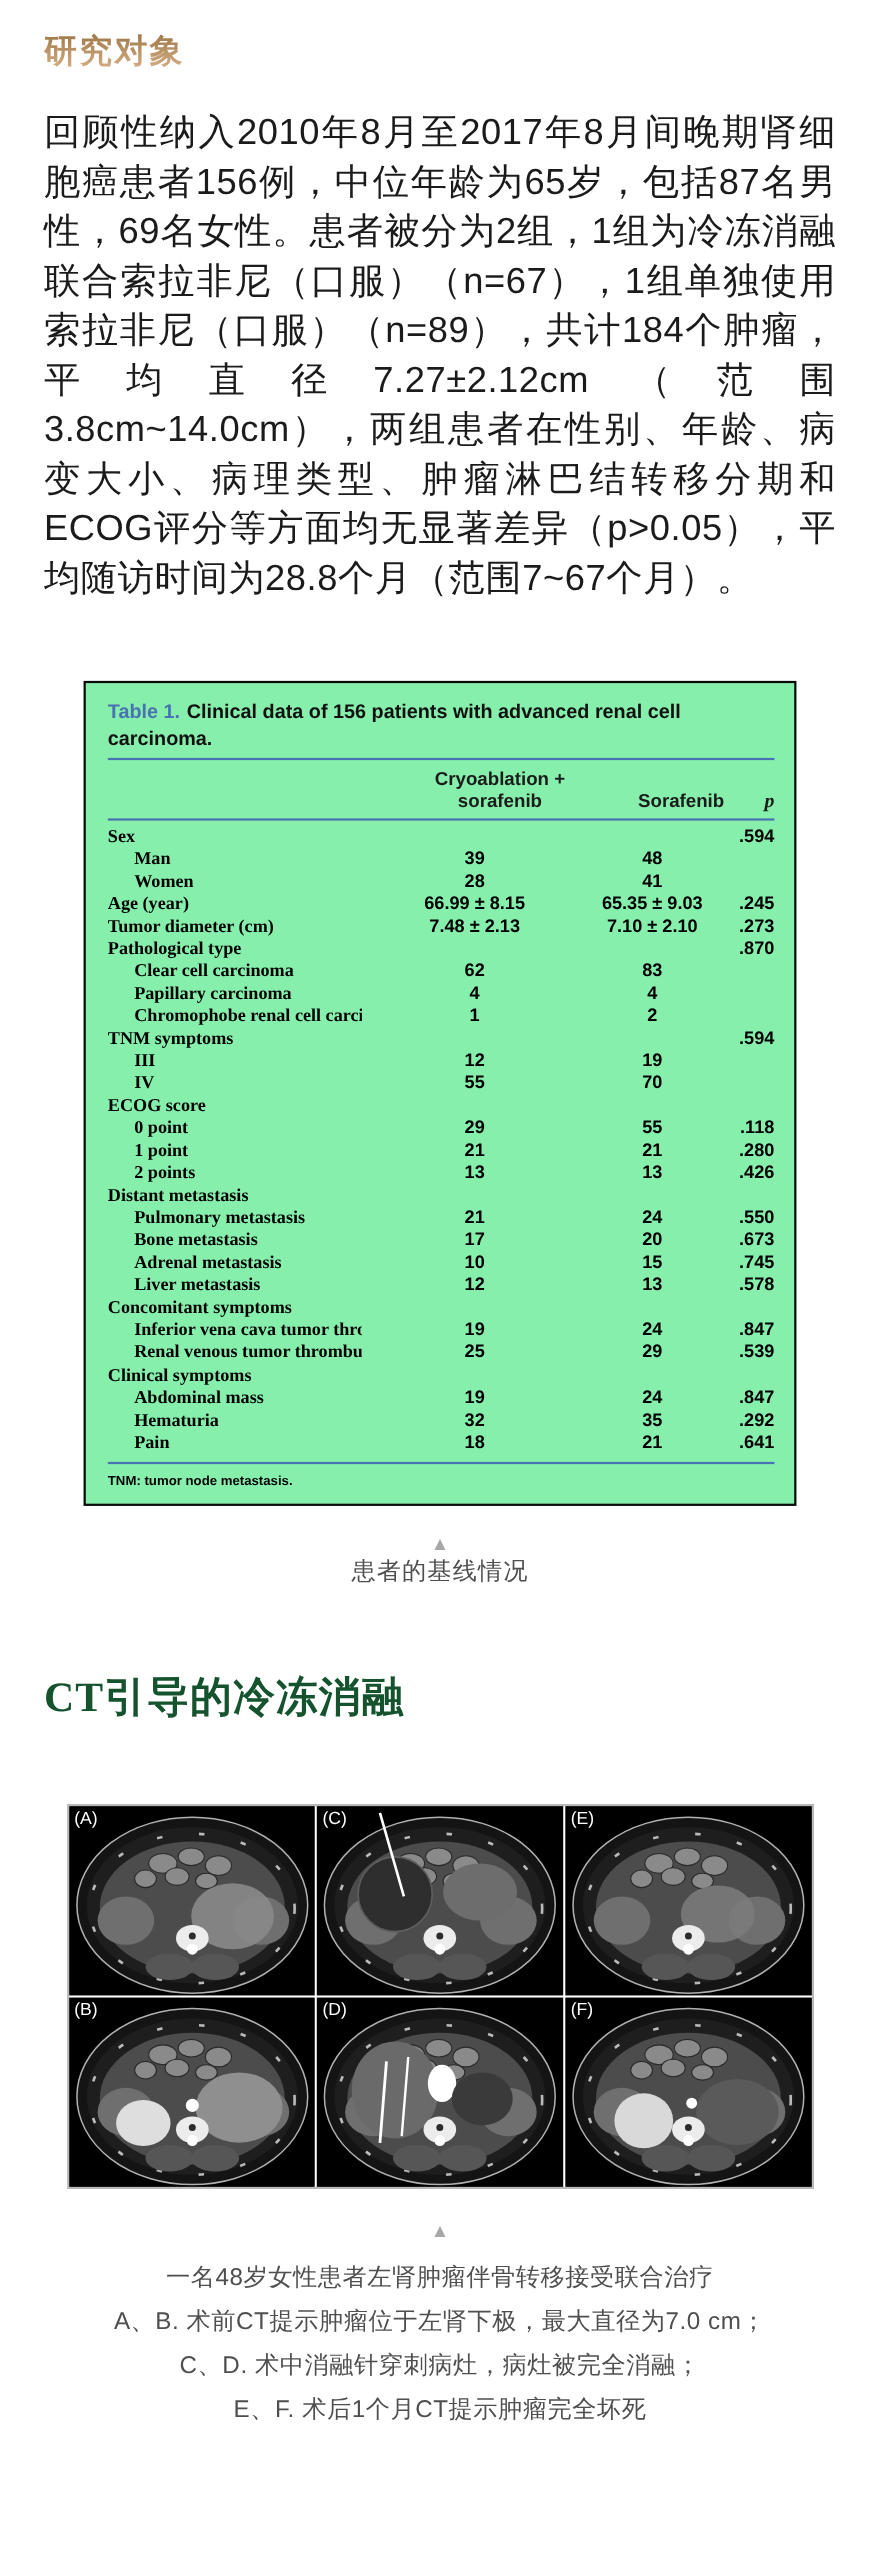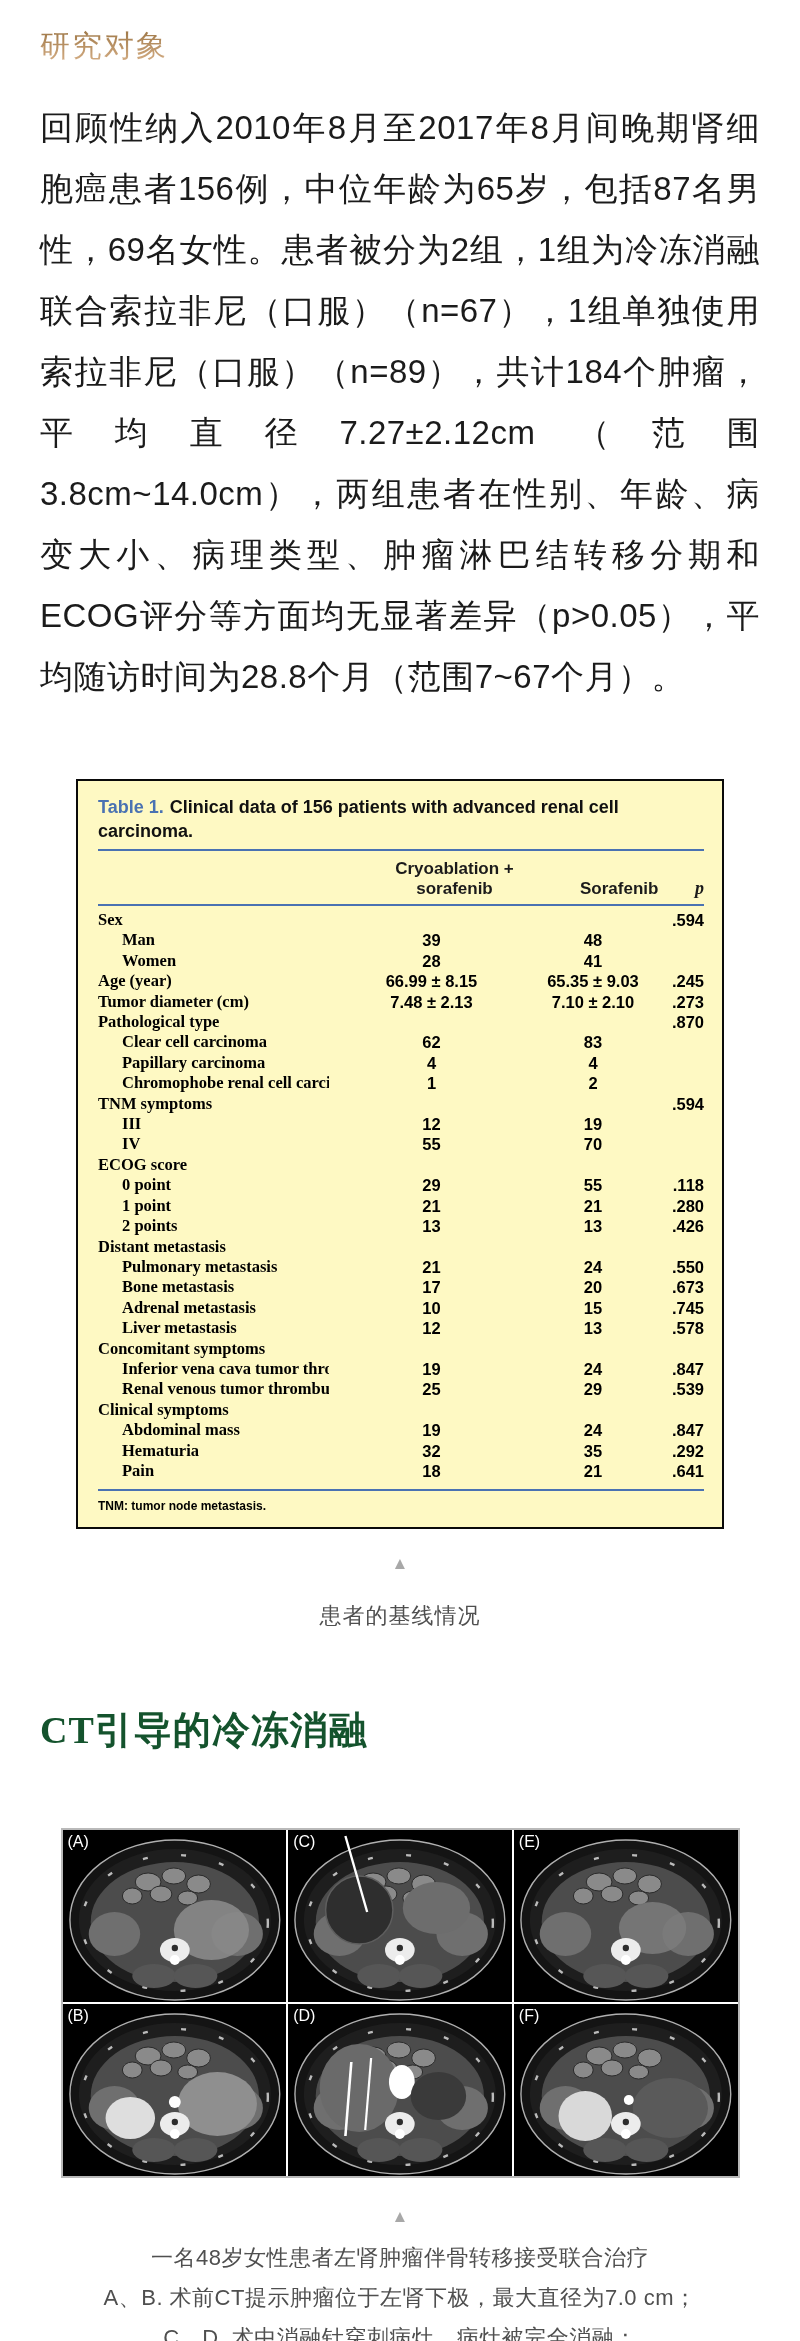--- a/index.html
+++ b/index.html
@@ -6,39 +6,39 @@
     --ink:#1b1b1b; --blue:#4a72b2; --gray-cap:#4f4f4f; --gray-arrow:#a8a8a8;
     --gold-a:#97703f; --gold-b:#cfa87e;
   }
   html,body{margin:0;padding:0;background:#fff;}
   body{width:800px;min-height:2341px;font-family:"Liberation Sans",sans-serif;color:var(--ink);}
   .page{width:800px;box-sizing:border-box;padding:0 40px;}
 
   
   .sec-title{
     margin:26px 0 0 0;font-family:"Liberation Serif","DejaVu Serif",serif;
-    font-size:30px;font-weight:400;letter-spacing:2px;
+    font-size:30px;font-weight:700;letter-spacing:2px;
     background:linear-gradient(180deg,var(--gold-a) 0%,var(--gold-b) 80%);
     -webkit-background-clip:text;background-clip:text;color:transparent;
   }
   .sec-title2{
     margin:74px 0 0 0;font-family:"Liberation Serif","DejaVu Serif",serif;
     font-size:38px;font-weight:700;color:#14532d;letter-spacing:1px;
   }
 
   
   .body-text{
-    margin:30px 0 0 0;font-size:33px;line-height:61px;letter-spacing:0.5px;
+    margin:30px 0 0 0;font-size:33px;line-height:45px;letter-spacing:0.5px;
     text-align:justify;text-justify:inter-character;color:var(--ink);
   }
 
   
   .table-figure{
     width:648px;margin:72px auto 0;box-sizing:border-box;
-    border:2px solid #0a0a0a;background:#fef9c3;padding:14px 18px 10px 20px;
+    border:2px solid #0a0a0a;background:#86efac;padding:14px 18px 10px 20px;
   }
   .t-title{font-size:18px;font-weight:700;color:#111;line-height:24px;}
   .t-label{color:var(--blue);margin-right:6px;}
   .rule{height:2px;background:var(--blue);margin-top:6px;}
   .t-head{
     display:grid;grid-template-columns:1fr 205px 118px 52px;
     font-size:17px;font-weight:700;align-items:end;padding:8px 0 5px;
   }
   .t-head .c1,.t-head .c2{text-align:center;margin-left:46px;}
   .t-head .c3{text-align:right;font-style:italic;font-family:"Liberation Serif",serif;font-size:18px;}
@@ -50,21 +50,21 @@
   .t-row .lab.indent{padding-left:24px;}
   .t-row .v{text-align:center;}
   .t-row .pv{text-align:right;}
   #table-rows{padding:4px 0 6px;}
   .rule-b{margin-top:2px;height:2px;}
   .t-foot{font-size:12px;font-weight:600;padding:8px 0 4px;color:#000;}
 
   
   .fig-caption{text-align:center;margin-top:26px;}
   .arrow{color:var(--gray-arrow);font-size:17px;line-height:18px;}
-  .cap-text{margin-top:28px;font-size:22px;color:var(--gray-cap);letter-spacing:1px;}
+  .cap-text{margin-top:0;font-size:22px;color:var(--gray-cap);letter-spacing:1px;}
   .cap-lines{margin-top:12px;}
   .cap-line{font-size:22px;line-height:40px;color:var(--gray-cap);letter-spacing:0.5px;}
   .fig-caption.bottom{margin-top:30px;}
 
   
   .ct-grid{
     width:679px;margin:72px auto 0;display:grid;grid-template-columns:repeat(3,1fr);
     gap:2px;background:#fff;border:2px solid #b9b9b9;box-sizing:border-box;
   }
   .ct-cell{position:relative;height:172px;background:#000;overflow:hidden;}

